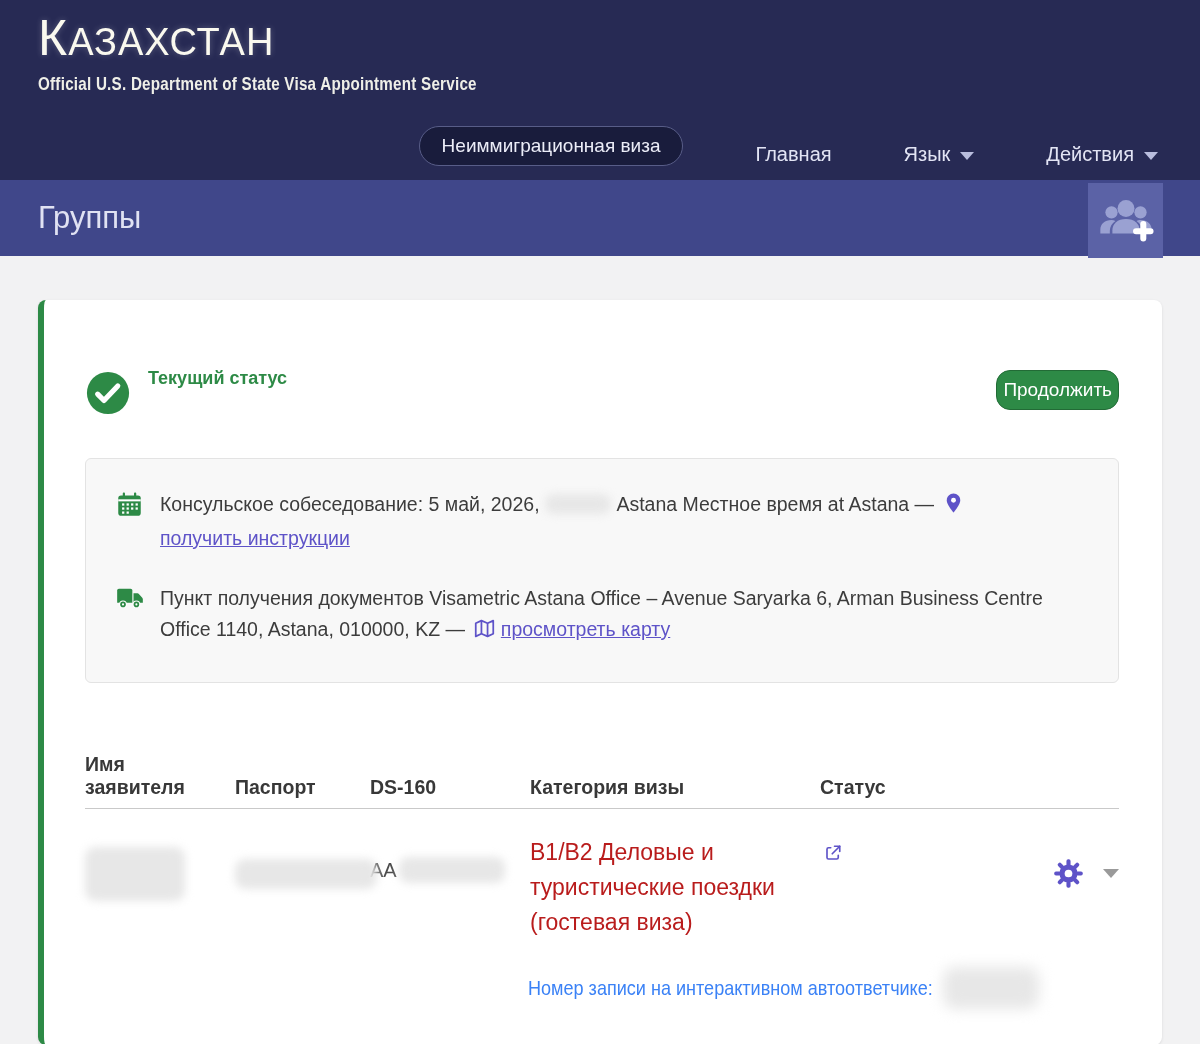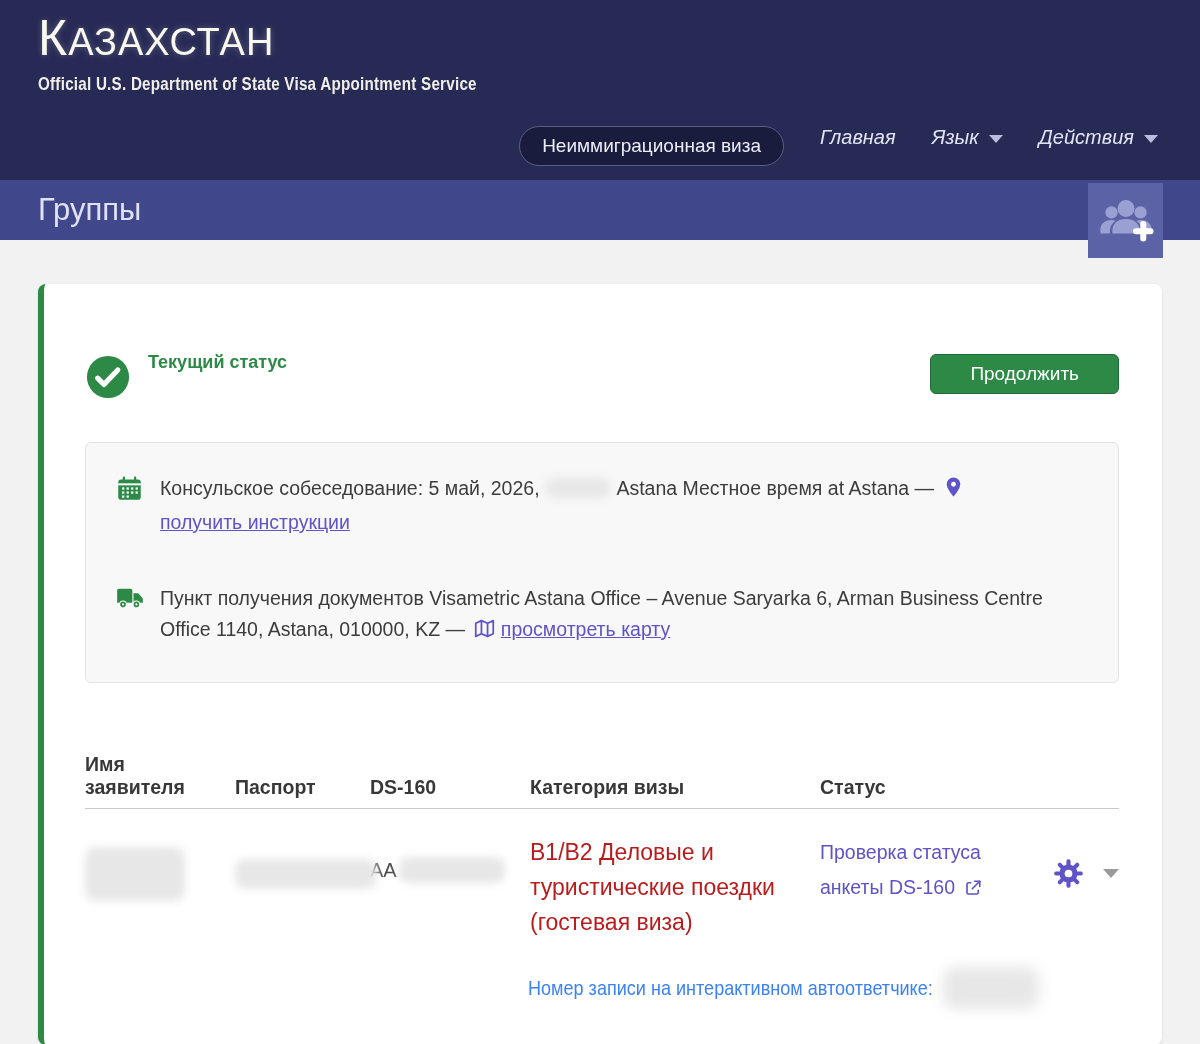--- a/index.html
+++ b/index.html
@@ -27,48 +27,48 @@
     font-size:19px;
     font-weight:700;
     transform:scaleX(.80);
     transform-origin:left center;
     white-space:nowrap;
     letter-spacing:.3px;
   }
   .mainnav {
     position:absolute;
     right:42px; bottom:14px;
-    display:flex; align-items:flex-start; gap:36px;
+    display:flex; align-items:flex-end; gap:72px;
   }
   .nav-pill {
     background:#191c3c;
     border:1px solid #585d88;
     border-radius:22px;
     color:#ecedf8;
     font-size:19px;
     padding:8px 22px;
     cursor:pointer;
     white-space:nowrap;
   }
   .nav-link {
     color:#e2e4f4; font-size:20px; cursor:pointer;
-    display:flex; align-items:center; gap:10px; white-space:nowrap;font-style:italic;
+    display:flex; align-items:center; gap:10px; white-space:nowrap;
   }
   .caret {
     width:0; height:0; display:inline-block;
     border-left:7px solid transparent;
     border-right:7px solid transparent;
     border-top:8px solid #b9bdde;
     margin-top:3px;
   }
 
   
   .pagebar {
     position:relative;
-    height:60px;
+    height:76px;
     background:#40478a;
     display:flex; align-items:center;
     padding-left:38px;
   }
   .pagebar h1 { color:#e0e2f3; font-size:31px; font-weight:400; }
   .group-add-btn {
     position:absolute;
     right:37px; top:3px;
     width:75px; height:75px;
     background:#5b62a6;
@@ -91,42 +91,42 @@
   
   .status-row { display:flex; align-items:flex-start;margin-top:28px; }
   .status-check { flex:0 0 auto; margin-top:2px; }
   .status-texts { margin-left:17px; flex:1; }
   .status-label { color:#2d8a46; font-size:18px; font-weight:700; }
   .status-value { color:#3a3a3a; font-size:25px; font-weight:700; margin-top:1px; }
   .continue-btn {
     flex:0 0 auto;
     background:#2d8a46;
     border:1px solid #226b36;
-    border-radius:6px;
+    border-radius:14px;
     color:#fff;
     font-size:19px;
     font-family:inherit;
-    padding:8px 39px;
+    padding:8px 6px;
     cursor:pointer;
     margin-top:2px;
   }
 
   
   .info-box {
     margin-top:38px;
     background:#f8f8f8;
     border:1px solid #e3e3e3;
     border-radius:6px;
     padding:30px 30px 34px 30px;
     font-size:19.5px;
     line-height:31px;
     color:#3c3c3c;
   }
   .info-row { display:flex; align-items:flex-start; }
-  .info-row + .info-row { margin-top:45px; }
+  .info-row + .info-row { margin-top:29px; }
   .info-icon { flex:0 0 44px; padding-top:2px; }
   .info-text { flex:1; }
   .b { font-weight:400; }
   .plink { color:#5e53c8; text-decoration:underline; cursor:pointer; }
   .redacted {
     display:inline-block;
     background:#e7e7e7;
     border-radius:9px;
     filter:blur(4px);
     vertical-align:-3px;
@@ -320,21 +320,20 @@
           <span class="redacted blob-name"></span>
         </div>
         <div>
           <span class="redacted blob-passport"></span>
         </div>
         <div class="ds-cell">
           <span>AA</span><span class="redacted blob-ds"></span>
         </div>
         <div class="cat-cell">B1/B2 Деловые и туристические поездки (гостевая виза)</div>
         <div class="status-cell">
-          <a class="plink">Проверка статуса анкеты DS-160</a>
           <span class="inline-ico">
             <svg viewBox="0 0 24 24" width="18" height="18" fill="none" stroke="#5e53c8" stroke-width="2.2" stroke-linecap="round" stroke-linejoin="round">
               <path d="M9 5H6a2 2 0 0 0-2 2v11a2 2 0 0 0 2 2h11a2 2 0 0 0 2-2v-3"></path>
               <path d="M14 3h7v7"></path>
               <path d="M11 13L21 3"></path>
             </svg>
           </span>
         </div>
         <div class="row-actions">
           <button class="gear-btn">

